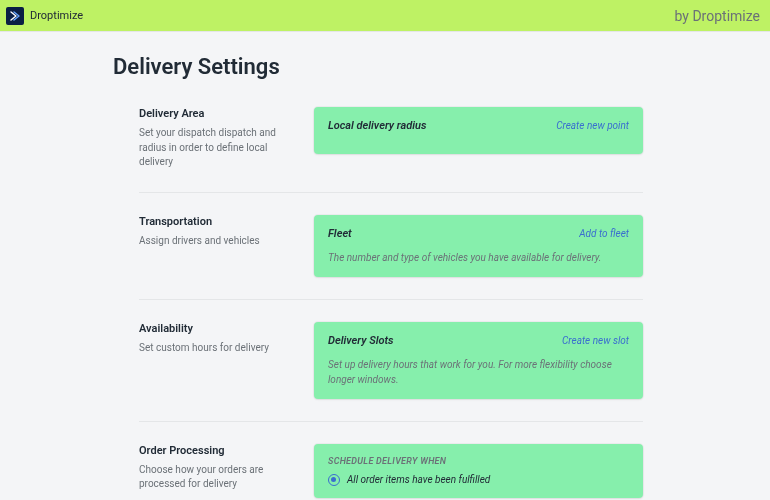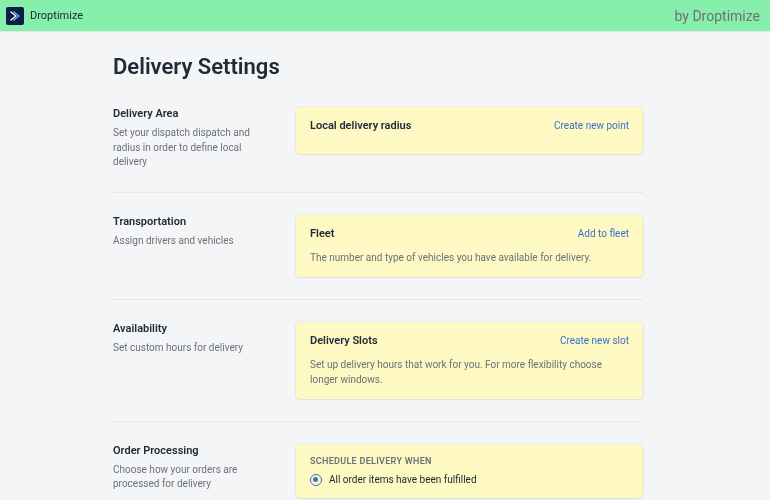--- a/index.html
+++ b/index.html
@@ -7,21 +7,21 @@
     font-family: -apple-system, BlinkMacSystemFont, "Segoe UI", Roboto, Helvetica, Arial, sans-serif;
     background: #f4f5f7;
     color: #212b36;
     width: 770px;
     height: 500px;
     overflow: hidden;
     position: relative;
   }
   .topbar {
     height: 32px;
-    background: #86efac;
+    background: #bef264;
     border-bottom: 1px solid #e4e6e8;
     display: flex;
     align-items: center;
     justify-content: space-between;
     padding: 0 10px 0 6px;
     font-size: 11px;
   }
   .brand {
     display: flex;
     align-items: center;
@@ -52,22 +52,23 @@
     margin-left: 113px;
   }
   .page-title {
     font-size: 22px;
     font-weight: 600;
     color: #212b36;
     margin-bottom: 24px;
   }
   .section {
     display: flex;
-    gap: 18px;
+    gap: 10px;
     padding: 4px 0 22px 0;
+    margin-left: 26px;
   }
   .section + .section {
     border-top: 1px solid #e4e6e8;
     padding-top: 22px;
   }
   .section-left {
     width: 165px;
     flex-shrink: 0;
   }
   .section-heading {
@@ -78,25 +79,26 @@
   }
   .section-desc {
     font-size: 10px;
     color: #6b7177;
     line-height: 1.45;
   }
   .section-right {
     flex: 1;
   }
   .card {
-    background: #fef9c3;
+    background: #86efac;
     border-radius: 4px;
     box-shadow: 0 0 0 1px rgba(63,63,68,0.05), 0 1px 2px rgba(63,63,68,0.08);
     padding: 12px 14px;
     font-size: 10px;
+    font-style: italic;
   }
   .card-header {
     display: flex;
     align-items: center;
     justify-content: space-between;
     margin-bottom: 10px;
   }
   .card-title {
     font-size: 11px;
     font-weight: 600;

